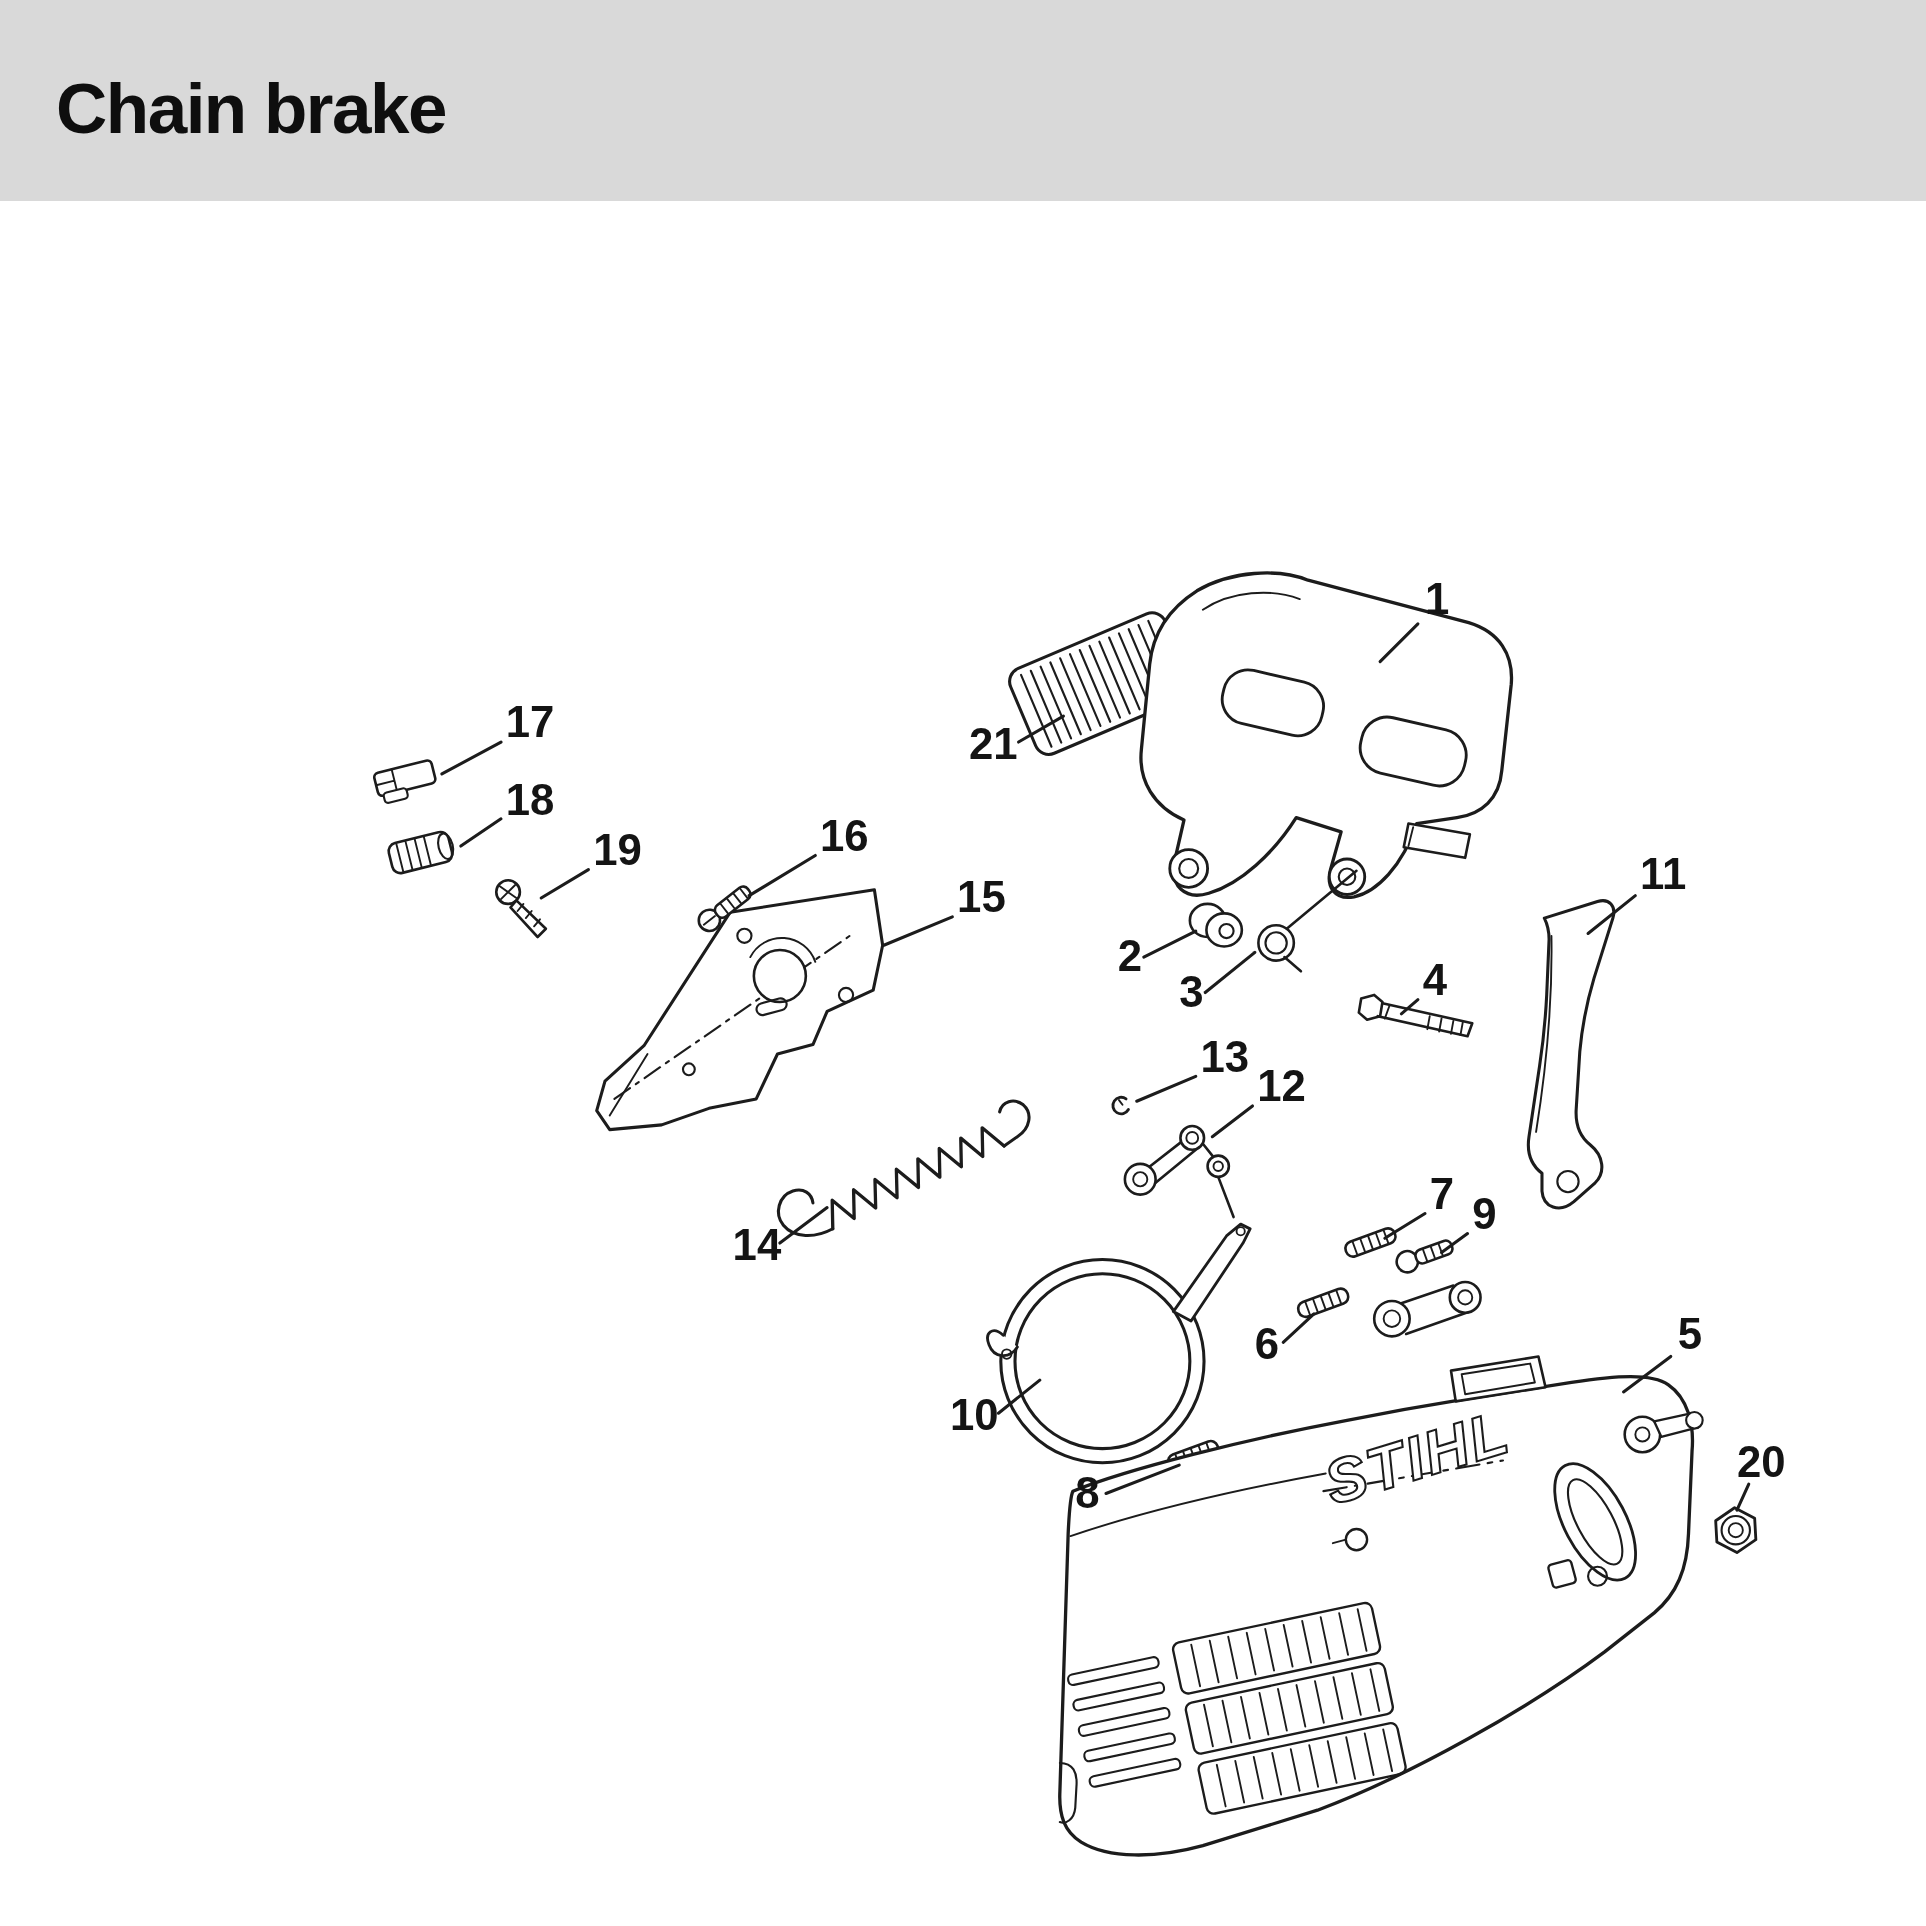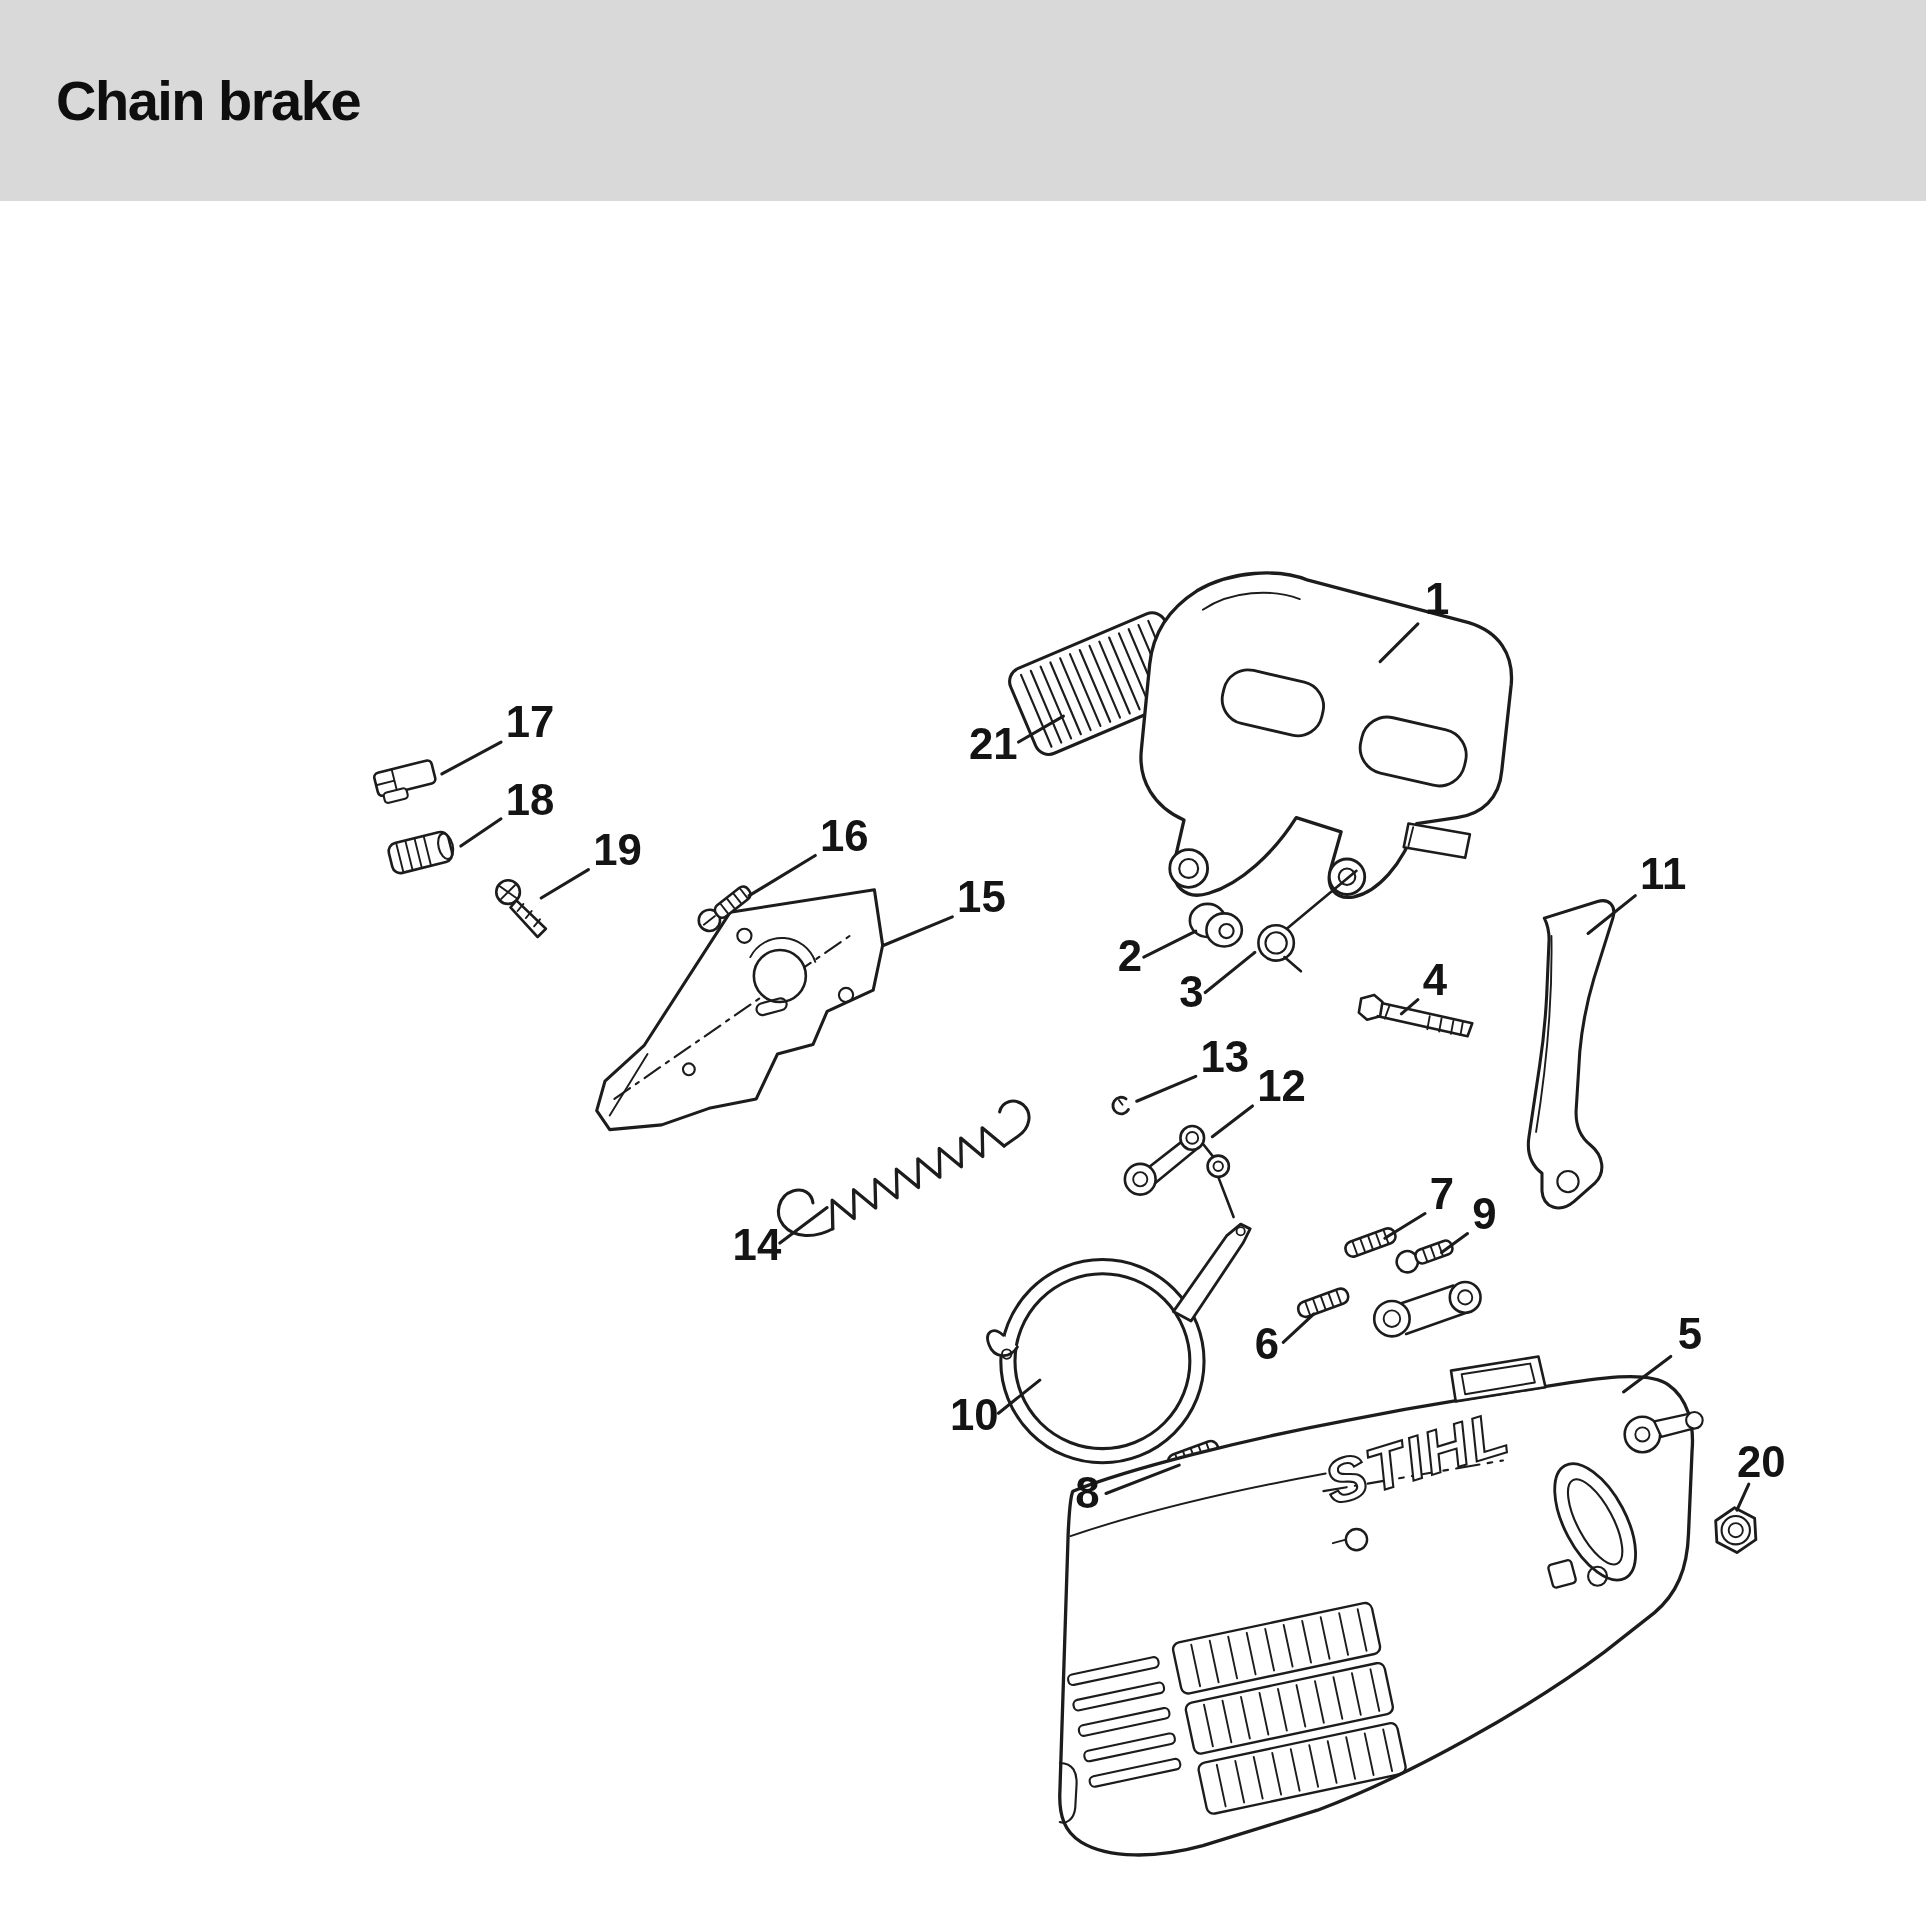--- a/index.html
+++ b/index.html
@@ -9,21 +9,21 @@
     background:#ffffff;
     font-family:"Liberation Sans", sans-serif;
     overflow:hidden;
   }
   .header-band{
     position:absolute;left:0;top:0;width:1926px;height:201px;
     background:#d9d9d9;
   }
   .page-title{
     position:absolute;left:56px;top:68px;
-    font-size:56px;font-weight:700;color:#0e0e0e;
+    font-size:71px;font-weight:700;color:#0e0e0e;
     letter-spacing:-1.5px;
   }
   svg.diagram{position:absolute;left:0;top:0;}
   .ln{stroke:#1c1c1c;fill:none;stroke-linecap:round;stroke-linejoin:round;}
   .w{fill:#ffffff;}
   .lbl{font-family:"Liberation Sans",sans-serif;font-weight:700;font-size:37px;fill:#141414;}
 </style>
 </head>
 <body>
 

